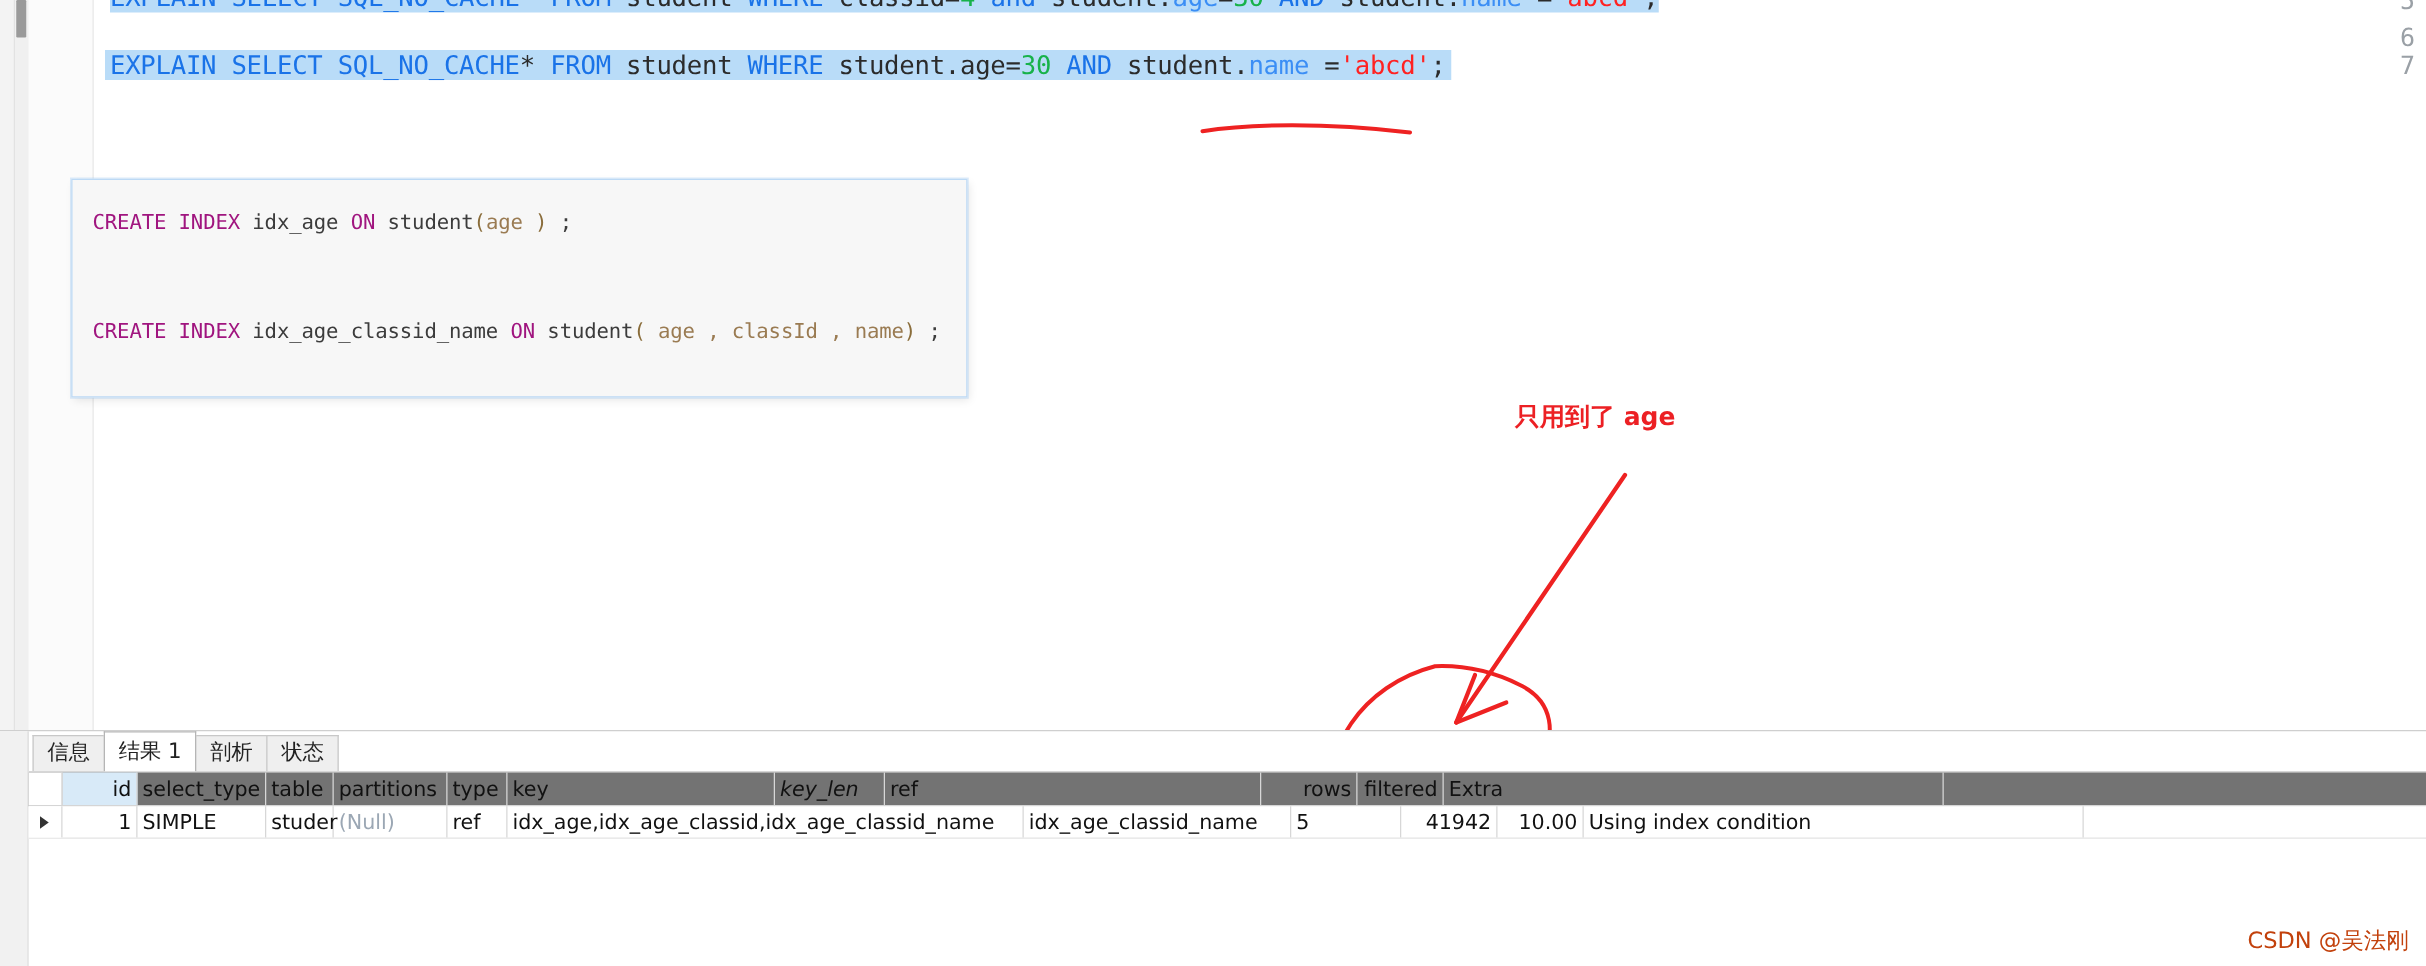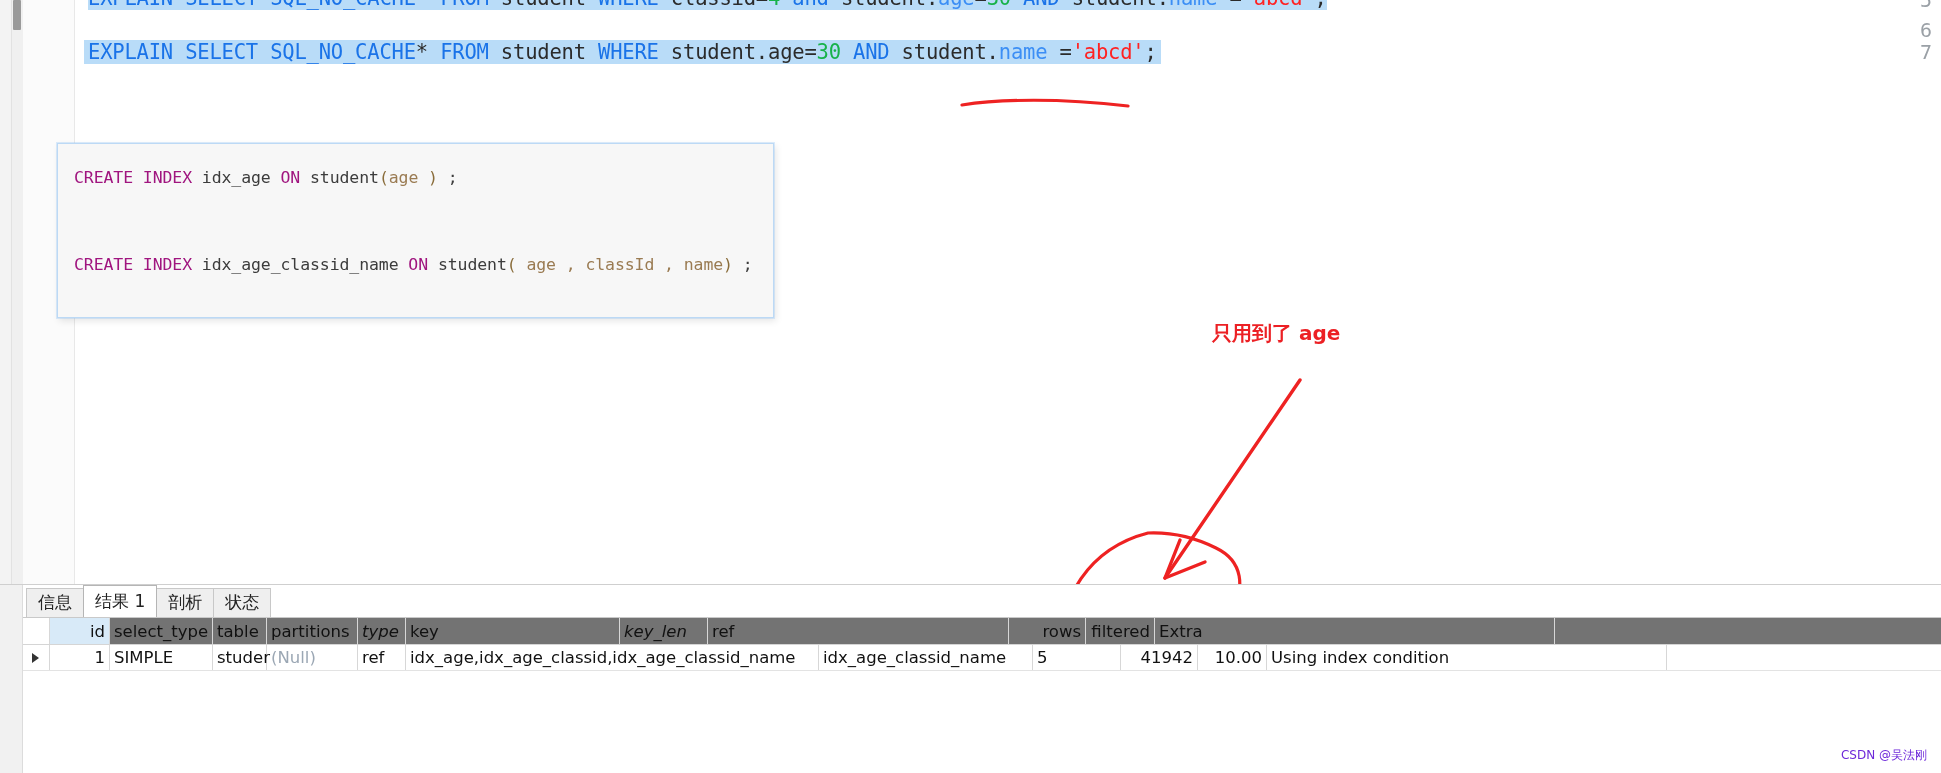--- a/index.html
+++ b/index.html
@@ -207,22 +207,22 @@
     border-left: 7px solid #333;
     border-top: 5px solid transparent;
     border-bottom: 5px solid transparent;
   }
   .nullv { color: #9ba7b4; }
   #watermark {
     position: absolute;
     right: 14px;
     bottom: 9px;
     font-family: "DejaVu Sans", "Liberation Sans", sans-serif;
-    font-size: 12px;
-    color: #6d28d9;
+    font-size: 18px;
+    color: #c2410c;
     white-space: nowrap;
   }
 </style>
 </head>
 <body>
 
 <div id="editor-area">
   <div class="editor-left-strip"></div>
   <div class="editor-scroll-track"></div>
   <div class="editor-scroll-thumb"></div>
@@ -270,21 +270,21 @@
       <div class="tab">状态</div>
     </div>
 
   <div id="grid">
     <div class="grid-row" id="header-row">
         <div class="rowmark"></div>
         <div class="cell num-al hl" style="width: 60px;">id</div>
         <div class="cell" style="width: 103px;">select_type</div>
         <div class="cell" style="width: 54px;">table</div>
         <div class="cell" style="width: 91px;">partitions</div>
-        <div class="cell" style="width: 48px; font-style: italic;">type</div>
+        <div class="cell" style="width: 48px;">type</div>
         <div class="cell" style="width: 214px;">key</div>
         <div class="cell" style="width: 88px; font-style: italic;">key_len</div>
         <div class="cell" style="width: 301px;">ref</div>
         <div class="cell num-al" style="width: 77px;">rows</div>
         <div class="cell num-al" style="width: 69px;">filtered</div>
         <div class="cell" style="width: 400px;">Extra</div>
       </div>
     <div class="grid-row" id="data-row">
         <div class="rowmark"></div>
         <div class="cell num-al" style="width: 60px;">1</div>

